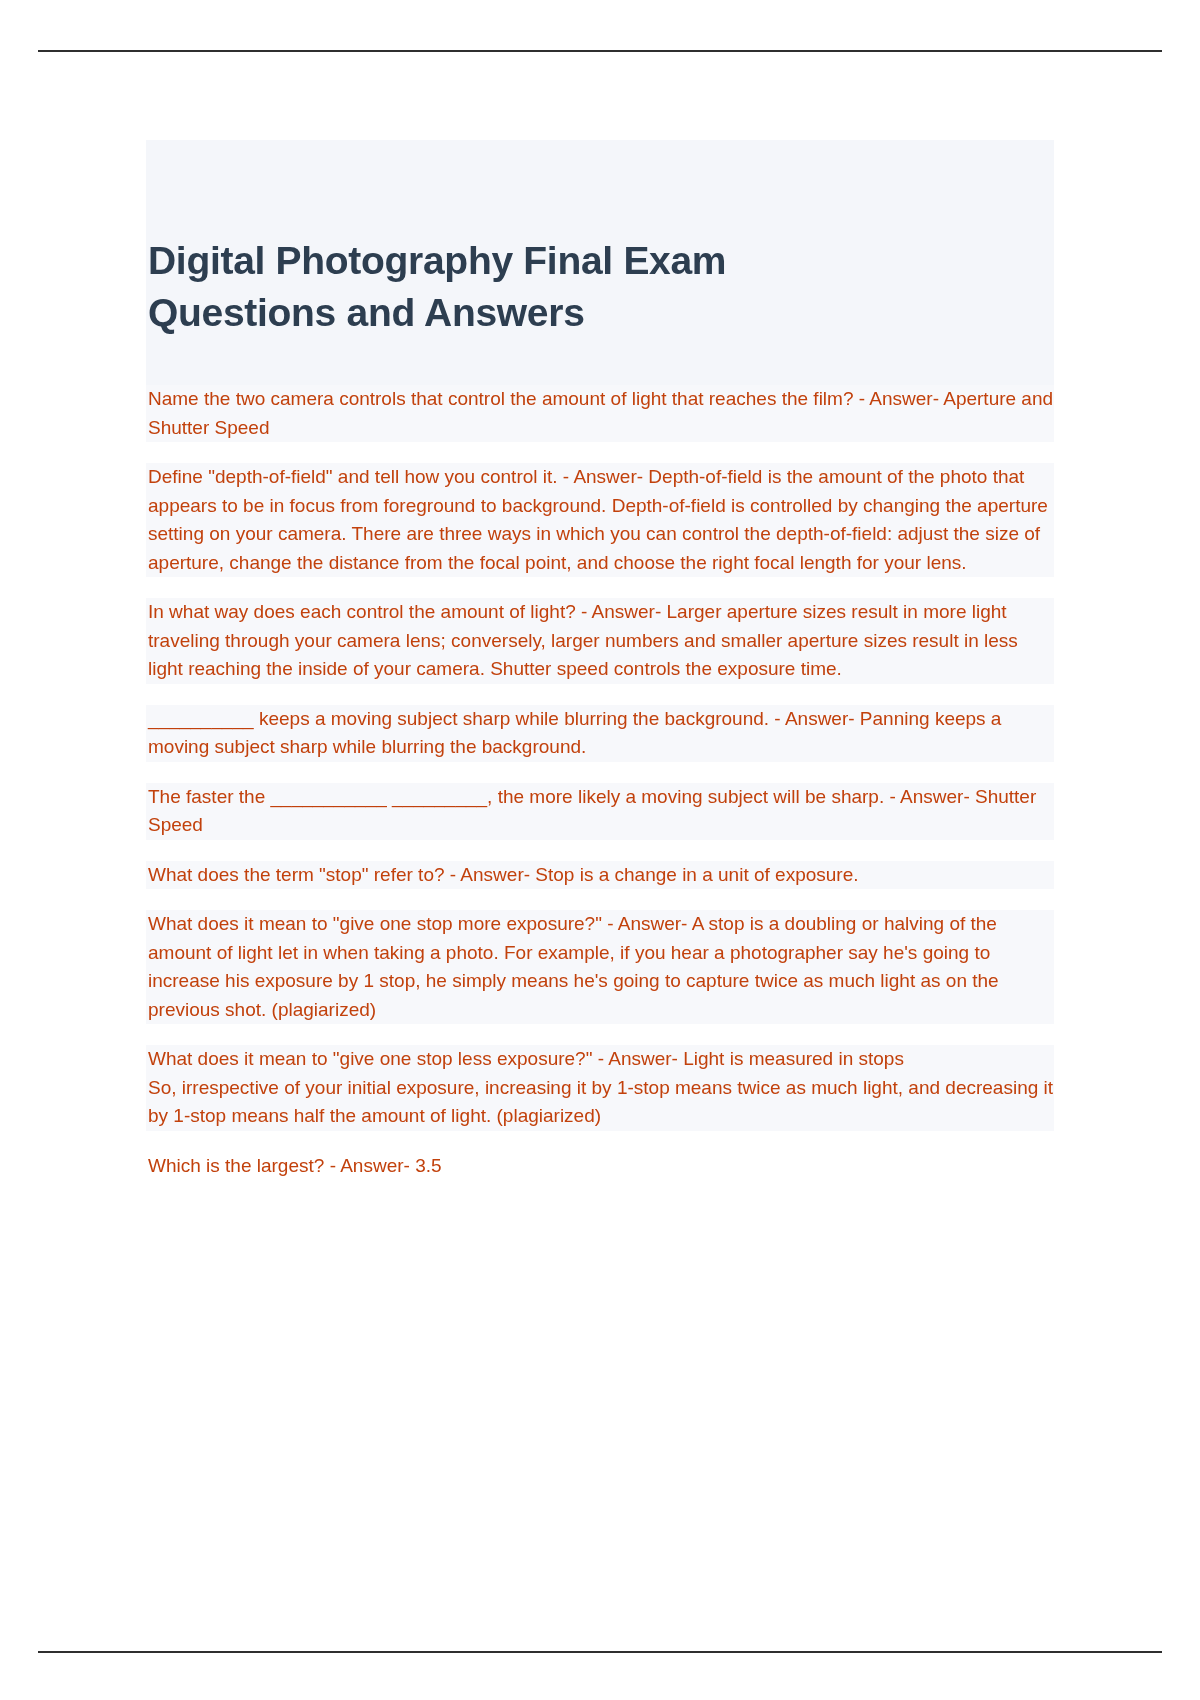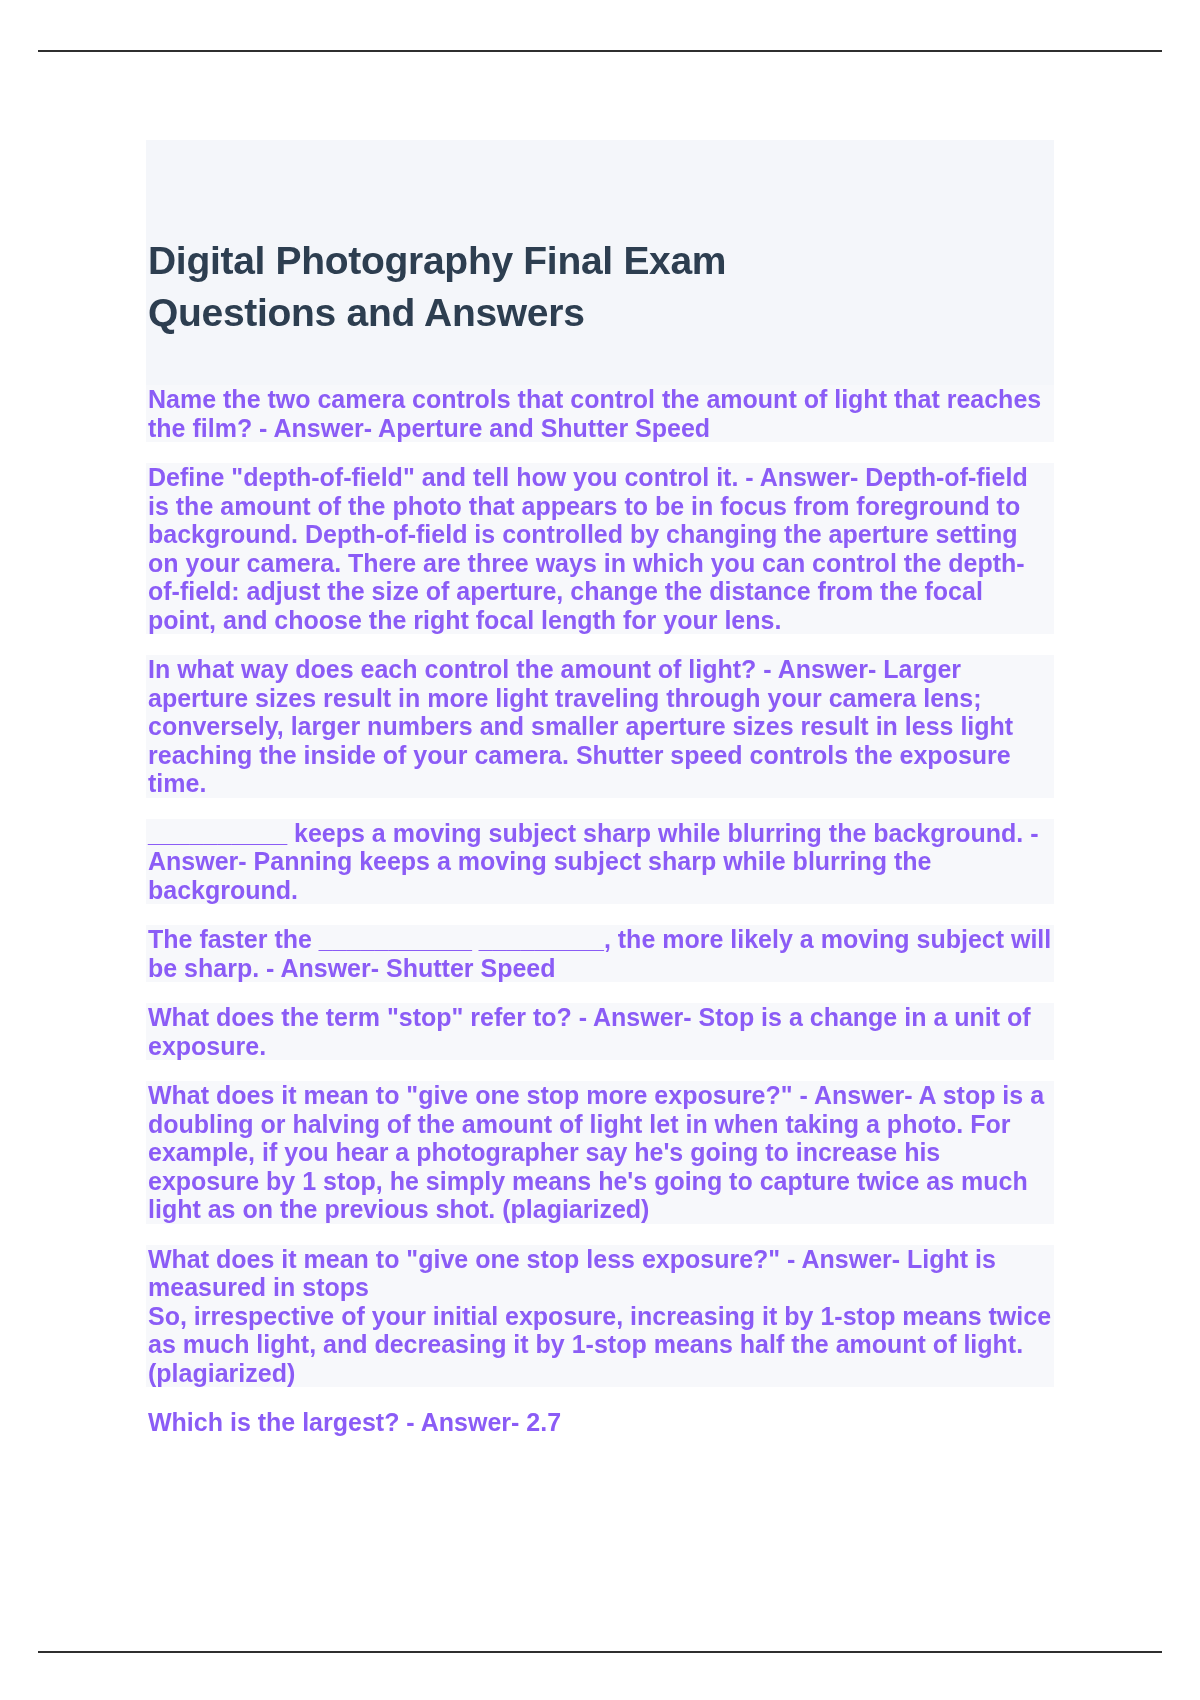--- a/index.html
+++ b/index.html
@@ -53,27 +53,26 @@
     font-size: 39px;
     line-height: 52px;
     font-weight: bold;
     color: #2d3e50;
     letter-spacing: -0.3px;
     margin: 0;
     padding-left: 2px;
     width: 760px;
   }
   .para {
-    font-size: 25px;
+    font-size: 19px;
     line-height: 28.5px;
-    color: #8b5cf6;
+    color: #c2410c;
     margin: 0 0 21px 0;
     padding-left: 2px;
     background: #f7f8fb;
-    font-weight: bold;
   }
   .para.plain {
     background: transparent;
   }
   .spacer-bottom {
     height: 340px;
   }
 </style>
 </head>
 <body>
@@ -90,19 +89,19 @@
 
     <p class="para">Name the two camera controls that control the amount of light that reaches the film? - Answer- Aperture and Shutter Speed</p>
     <p class="para">Define "depth-of-field" and tell how you control it. - Answer- Depth-of-field is the amount of the photo that appears to be in focus from foreground to background. Depth-of-field is controlled by changing the aperture setting on your camera. There are three ways in which you can control the depth-of-field: adjust the size of aperture, change the distance from the focal point, and choose the right focal length for your lens.</p>
     <p class="para">In what way does each control the amount of light? - Answer- Larger aperture sizes result in more light traveling through your camera lens; conversely, larger numbers and smaller aperture sizes result in less light reaching the inside of your camera. Shutter speed controls the exposure time.</p>
     <p class="para">__________ keeps a moving subject sharp while blurring the background. - Answer- Panning keeps a moving subject sharp while blurring the background.</p>
     <p class="para">The faster the ___________ _________, the more likely a moving subject will be sharp. - Answer- Shutter Speed</p>
     <p class="para">What does the term "stop" refer to? - Answer- Stop is a change in a unit of exposure.</p>
     <p class="para">What does it mean to "give one stop more exposure?" - Answer- A stop is a doubling or halving of the amount of light let in when taking a photo. For example, if you hear a photographer say he's going to increase his exposure by 1 stop, he simply means he's going to capture twice as much light as on the previous shot. (plagiarized)</p>
     <p class="para" style="white-space: pre-line;">What does it mean to "give one stop less exposure?" - Answer- Light is measured in stops
 So, irrespective of your initial exposure, increasing it by 1-stop means twice as much light, and decreasing it by 1-stop means half the amount of light. (plagiarized)</p>
-    <p class="para plain">Which is the largest? - Answer- 2.7</p>
+    <p class="para plain">Which is the largest? - Answer- 3.5</p>
 
     <div class="spacer-bottom"></div>
   </div>
 
   <div class="rule-bottom"></div>
 </div>
 
 </body></html>

